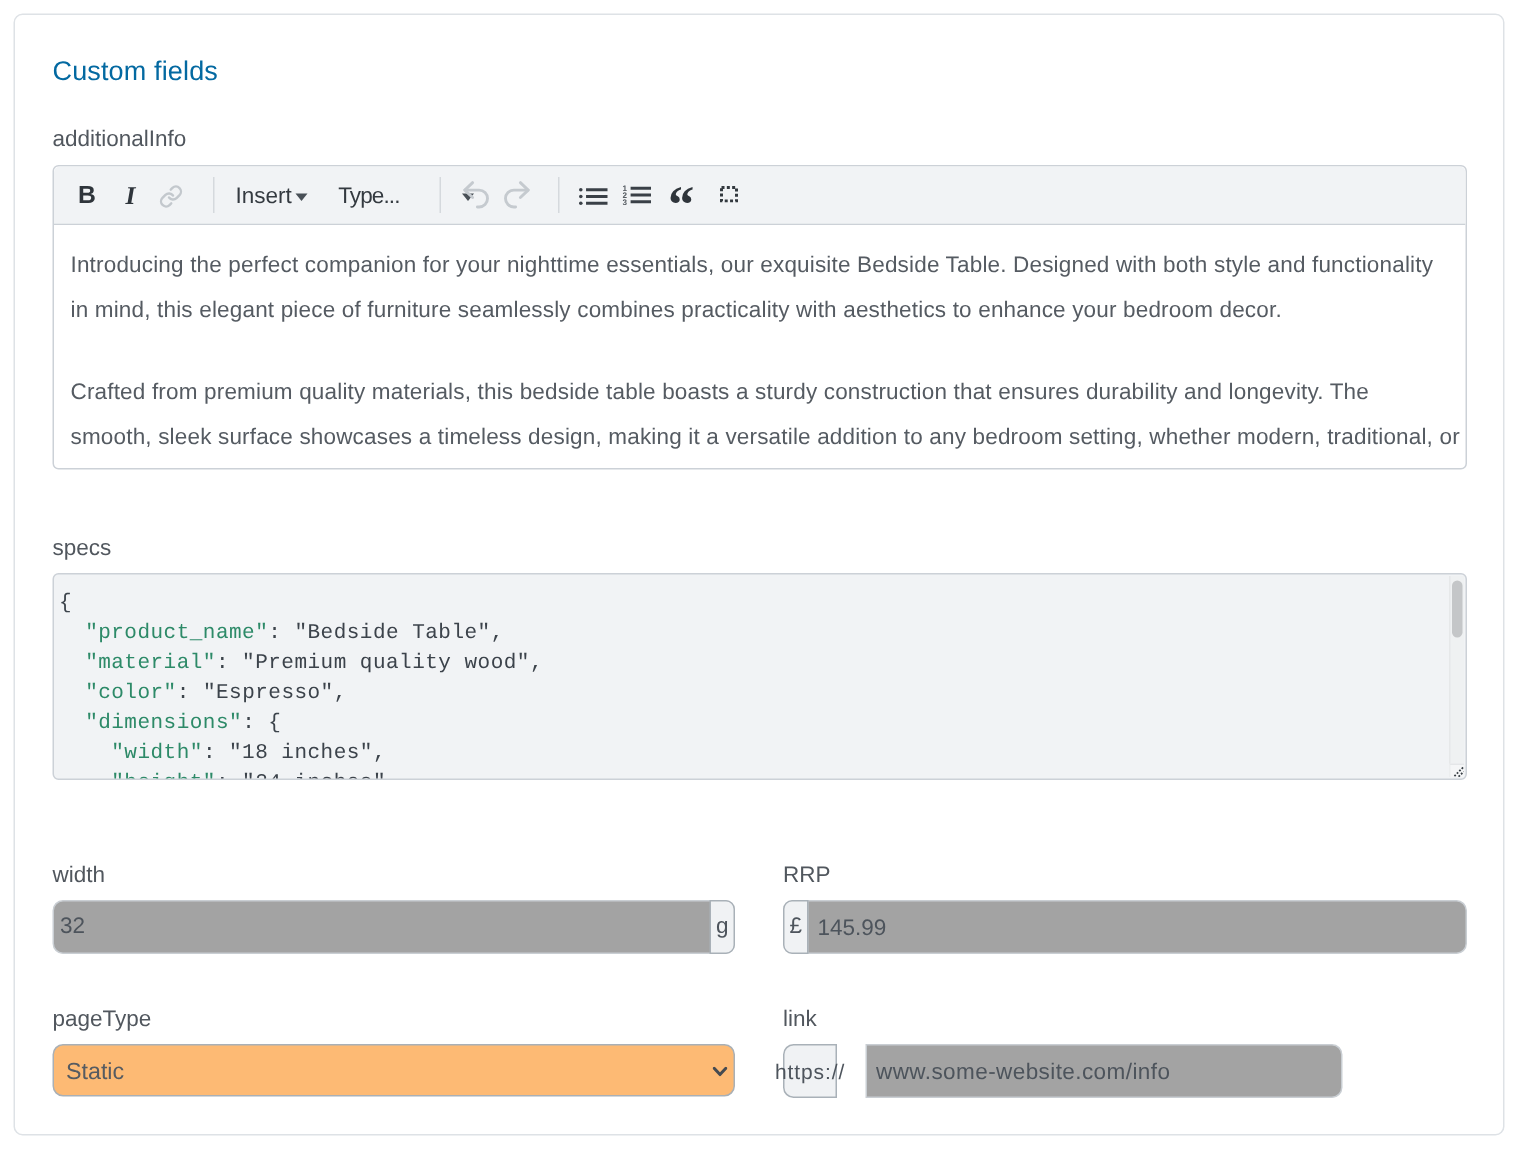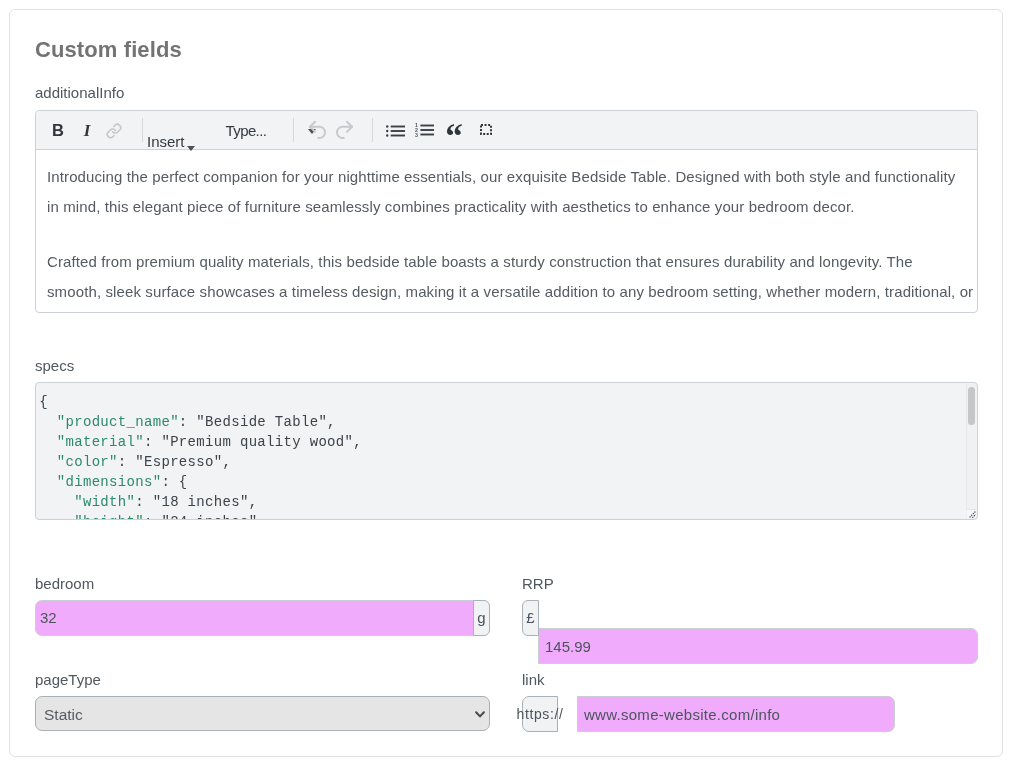--- a/index.html
+++ b/index.html
@@ -1,43 +1,43 @@
 <!DOCTYPE html>
 <html><head>
 <meta charset="utf-8">
 <style>
   * { margin:0; padding:0; box-sizing:border-box; }
   html,body { width:1013px; height:769px; background:#fff; font-family:"Liberation Sans", sans-serif; position:relative; overflow:hidden; }
   .card { position:absolute; left:9px; top:9px; width:994px; height:748px; background:#fff; border:1px solid #dee2e6; border-radius:6px; }
   .abs { position:absolute; }
   .label { font-size:15px; color:#51575e; }
-  h2.heading { position:absolute; left:35px; top:37px; font-size:22px; font-weight:700; color:#737373; letter-spacing:0.1px; }
+  h2.heading { position:absolute; left:35px; top:37px; font-size:18px; font-weight:400; color:#0369a1; letter-spacing:0.1px; }
 
   
   .editor { position:absolute; left:35px; top:110px; width:943px; height:203px; border:1px solid #ccd1d7; border-radius:4px; background:#fff; }
   .toolbar { position:absolute; left:0; top:0; right:0; height:39px; background:#f1f3f5; border-bottom:1px solid #ccd1d7; border-radius:4px 4px 0 0; }
   .tb { position:absolute; top:0; height:39px; display:flex; align-items:center; justify-content:center; }
   .sep { position:absolute; top:7px; width:1px; height:24px; background:#d5d9dd; }
   .tbtext { font-size:15px; color:#343a40; }
   .caret { display:inline-block; width:0; height:0; border-left:4px solid transparent; border-right:4px solid transparent; border-top:5px solid #495057; margin-left:2.5px; position:relative; top:1px; }
   .content { position:absolute; left:0; top:40px; right:0; bottom:0; padding:11px 11px; font-size:15px; line-height:30px; color:#555b62; overflow:hidden; letter-spacing:0.115px; }
   .content p + p { margin-top:24.5px; }
 
   
   .code { position:absolute; left:35px; top:382px; width:943px; height:138px; background:#f1f3f5; border:1px solid #ccd1d7; border-radius:4px; overflow:hidden; font-family:"Liberation Mono", monospace; font-size:14px; line-height:20px; color:#3c434b; letter-spacing:0.32px; }
   .code .inner { position:absolute; left:3.3px; top:9px; white-space:pre; }
   .k { color:#2d8a68; }
   .sb-track { position:absolute; right:1px; top:1px; width:10px; height:127px; background:#eff1f2; border-left:1px solid #e6e8e9; }
   .sb-corner { position:absolute; right:1px; bottom:1px; width:10px; height:9px; border-top:1px solid #e4e6e8; border-left:1px solid #eceeef; background:#f5f6f7; }
   .sb-thumb { position:absolute; right:2px; top:4px; width:7px; height:38px; background:#c4c6c8; border-radius:4px; }
 
   
-  .input { position:absolute; height:36px; background:#f0abfc; border:1px solid #c9ced3; border-radius:7px; font-size:15px; color:#4d545c; display:flex; align-items:center; padding-left:6px; }
+  .input { position:absolute; height:36px; background:#a3a3a3; border:1px solid #c9ced3; border-radius:7px; font-size:15px; color:#4d545c; display:flex; align-items:center; padding-left:6px; }
   .addon { position:absolute; height:36px; background:#f0f2f4; border:1px solid #a9b1b8; font-size:14.5px; color:#4d545c; display:flex; align-items:center; justify-content:center; z-index:2; }
-  select.sel { position:absolute; height:35px; background:#e5e5e5; border:1px solid #a9b0b6; border-radius:7px; font-size:15.5px; color:#565b61; padding-left:8px; padding-top:2px; appearance:none; -webkit-appearance:none; font-family:"Liberation Sans", sans-serif; }
+  select.sel { position:absolute; height:35px; background:#fdba74; border:1px solid #a9b0b6; border-radius:7px; font-size:15.5px; color:#565b61; padding-left:8px; padding-top:2px; appearance:none; -webkit-appearance:none; font-family:"Liberation Sans", sans-serif; }
   .chev { position:absolute; }
 </style>
 </head>
 <body>
   <div class="card"></div>
   <h2 class="heading">Custom fields</h2>
 
   <div class="abs label" style="left:35px; top:84px;">additionalInfo</div>
 
   <div class="editor">
@@ -48,21 +48,21 @@
       <div class="tb" style="left:38px; width:26px;">
         <span style="font-style:italic; font-family:'Liberation Serif',serif; font-weight:600; font-size:17px; color:#2f353b;">I</span>
       </div>
       <div class="tb" style="left:65px; width:26px;">
         <svg width="16" height="16" viewBox="0 0 24 24" fill="none" stroke="#c3c8cd" stroke-width="2.4" stroke-linecap="round" stroke-linejoin="round">
           <path d="M10 13a5 5 0 0 0 7.54.54l3-3a5 5 0 0 0-7.07-7.07l-1.72 1.71"></path>
           <path d="M14 11a5 5 0 0 0-7.54-.54l-3 3a5 5 0 0 0 7.07 7.07l1.71-1.71"></path>
         </svg>
       </div>
       <div class="sep" style="left:106px;"></div>
-      <div class="tb" style="left:111px; width:90px; justify-content:flex-start;align-items:flex-end;">
+      <div class="tb" style="left:121px; width:90px; justify-content:flex-start;">
         <span class="tbtext">Insert</span>
         <span class="caret"></span>
       </div>
       <div class="tb" style="left:189.5px; width:90px; justify-content:space-between;">
         <span class="tbtext" style="letter-spacing:-0.6px;">Type...</span>
         <span class="caret"></span>
       </div>
       <div class="sep" style="left:257px;"></div>
       <div class="tb" style="left:267px; width:28px;">
         <svg width="21" height="21" viewBox="0 0 19 19" fill="none" stroke="#c5cacf" stroke-width="1.75" stroke-linecap="round" stroke-linejoin="round">
@@ -129,27 +129,27 @@
     <div class="sb-corner"></div>
     <div class="sb-thumb"></div>
     <svg style="position:absolute; right:1.5px; bottom:1px;" width="7" height="7" viewBox="0 0 7 7" fill="none">
       <g stroke="#3a4046" stroke-width="1.2" stroke-dasharray="1.25 1.05">
         <path d="M0.6 6.4 L6.4 0.6"></path>
         <path d="M3.4 6.8 L6.8 3.4"></path>
       </g>
     </svg>
   </div>
 
-  <div class="abs label" style="left:35px; top:574.5px;">bedroom</div>
+  <div class="abs label" style="left:35px; top:574.5px;">width</div>
   <div class="input" style="left:35px; top:599.5px; width:455px; padding-left:4px;">32</div>
   <div class="addon" style="left:473px; top:599.5px; width:17px; border-radius:0 6px 6px 0; font-size:15px;">g</div>
 
   <div class="abs label" style="left:522px; top:574.5px;">RRP</div>
   <div class="addon" style="left:522px; top:599.5px; width:17px; border-radius:6px 0 0 6px; font-size:15px;">£</div>
-  <div class="input" style="left:538px; top:628px; width:440px; border-radius:0 7px 7px 0;">145.99</div>
+  <div class="input" style="left:538px; top:600px; width:440px; border-radius:0 7px 7px 0;">145.99</div>
 
   <div class="abs label" style="left:35px; top:670.5px;">pageType</div>
   <select class="sel" style="left:35px; top:696px; width:455px;"><option>Static</option></select>
   <svg class="chev" style="left:475px; top:710.5px;" width="10" height="7" viewBox="0 0 10 7" fill="none">
     <path d="M1.1 1.2 L5 5.4 L8.9 1.2" stroke="#454b51" stroke-width="2" stroke-linecap="round" stroke-linejoin="round"></path>
   </svg>
 
   <div class="abs label" style="left:522px; top:670.5px;">link</div>
   <div class="addon" style="left:522px; top:696px; width:36px; border-radius:7px 0 0 7px; font-size:14px; letter-spacing:0.6px;">https://</div>
   <div class="input" style="left:577px; top:696px; width:318px; border-radius:0 7px 7px 0; letter-spacing:0.28px;">www.some-website.com/info</div>

